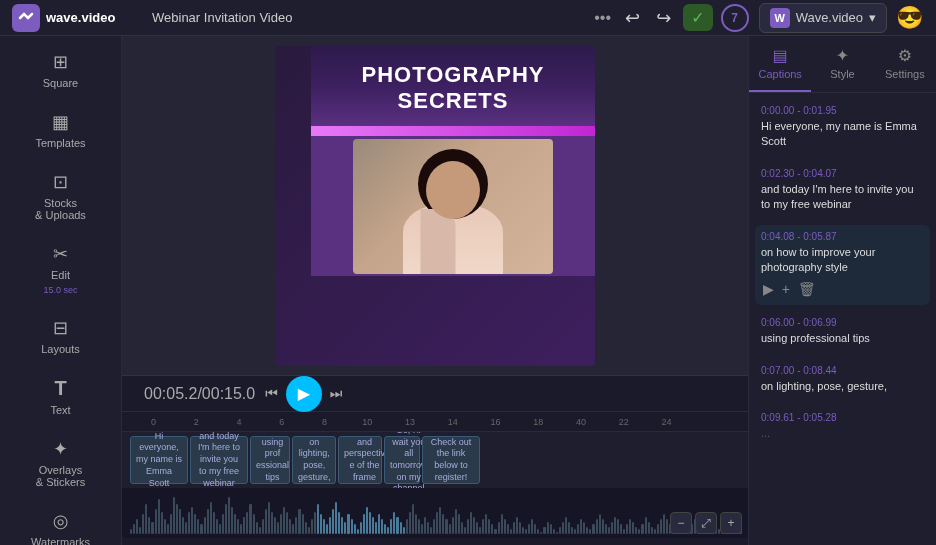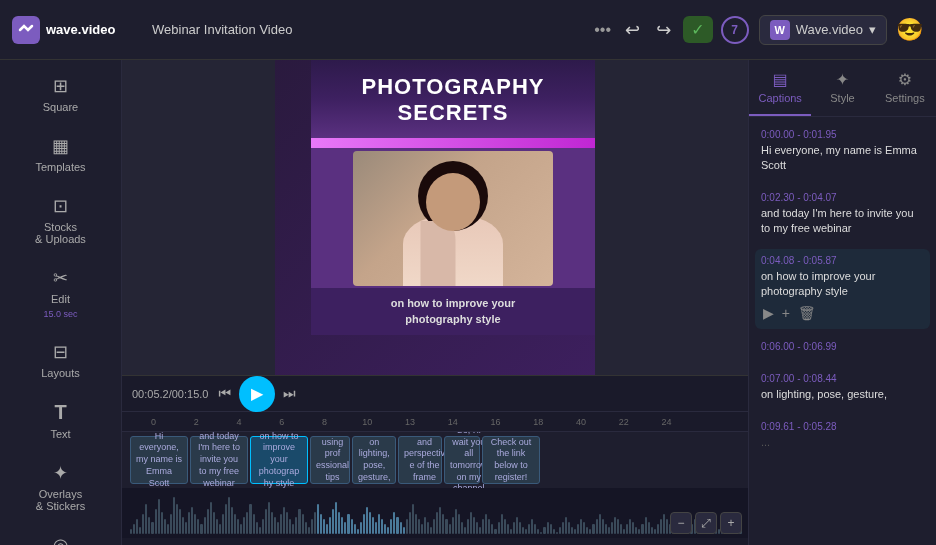--- a/index.html
+++ b/index.html
@@ -1,19 +1,19 @@
 <!DOCTYPE html>
 <html><head>
   <meta charset="utf-8">
   <style>
     * { margin: 0; padding: 0; box-sizing: border-box; }
     body { font-family: -apple-system, BlinkMacSystemFont, 'Segoe UI', sans-serif; background: #1a1a2e; color: #fff; width: 936px; height: 545px; overflow: hidden; display: flex; flex-direction: column; }
 
     
-    .topbar { height: 60px; background: #1e1e2e; display: flex; align-items: center; padding: 0 12px; border-bottom: 1px solid #333; flex-shrink: 0; gap: 10px; }
+    .topbar { height: 36px; background: #1e1e2e; display: flex; align-items: center; padding: 0 12px; border-bottom: 1px solid #333; flex-shrink: 0; gap: 10px; }
     .logo-area { display: flex; align-items: center; gap: 6px; min-width: 130px; }
     .logo-icon { width: 28px; height: 28px; background: #7c5cbf; border-radius: 6px; display: flex; align-items: center; justify-content: center; font-size: 14px; }
     .logo-text { font-size: 13px; font-weight: 600; color: #fff; }
     .project-title { font-size: 13px; color: #ccc; flex: 1; }
     .topbar-dots { color: #999; font-size: 16px; cursor: pointer; }
     .topbar-actions { display: flex; align-items: center; gap: 8px; }
     .topbar-btn { background: none; border: none; cursor: pointer; color: #ccc; font-size: 18px; padding: 4px; border-radius: 4px; }
     .check-btn { background: #2d5a27; border: none; color: #5cb85c; padding: 4px 8px; border-radius: 6px; cursor: pointer; font-size: 16px; }
     .circle-btn { width: 28px; height: 28px; border-radius: 50%; border: 2px solid #7c5cbf; background: none; color: #7c5cbf; font-size: 12px; font-weight: bold; cursor: pointer; display: flex; align-items: center; justify-content: center; }
     .workspace-selector { display: flex; align-items: center; gap: 6px; background: #2a2a3e; border: 1px solid #444; border-radius: 6px; padding: 4px 10px; cursor: pointer; font-size: 13px; color: #ccc; }
@@ -39,21 +39,21 @@
     .canvas-title { font-size: 22px; font-weight: 900; color: #fff; text-transform: uppercase; line-height: 1.2; letter-spacing: 1px; }
     .canvas-subtitle { font-size: 14px; font-weight: 700; color: #e879f9; text-transform: uppercase; margin-top: 2px; }
     .canvas-person-area { background: #5a3080; display: flex; align-items: center; justify-content: center; height: 140px; position: relative; }
     .canvas-caption { background: #3d2060; padding: 8px 16px; text-align: center; }
     .canvas-caption-text { font-size: 11px; font-style: italic; color: #ddd; line-height: 1.4; }
     .canvas-caption-text span { font-weight: 700; font-style: normal; }
 
     
     .timeline { height: 170px; background: #1a1a2a; border-top: 1px solid #333; flex-shrink: 0; display: flex; flex-direction: column; }
     .timeline-controls { height: 36px; display: flex; align-items: center; padding: 0 10px; gap: 10px; border-bottom: 1px solid #2a2a3e; }
-    .time-display { font-size: 11px; color: #aaa; }
+    .time-display { font-size: 16px; color: #aaa; margin-left: 12px; }
     .play-controls { display: flex; align-items: center; gap: 8px; }
     .prev-btn, .next-btn { background: none; border: none; color: #aaa; font-size: 14px; cursor: pointer; }
     .play-btn { width: 36px; height: 36px; background: #00bfff; border-radius: 50%; border: none; color: #fff; font-size: 16px; cursor: pointer; display: flex; align-items: center; justify-content: center; }
     .timeline-ruler { height: 20px; background: #1a1a2a; display: flex; align-items: center; padding: 0 60px 0 10px; border-bottom: 1px solid #2a2a3e; position: relative; }
     .ruler-marks { display: flex; gap: 0; width: 100%; position: relative; }
     .ruler-mark { font-size: 9px; color: #666; flex: 1; text-align: center; }
     .caption-track { height: 56px; background: #1e1e2e; display: flex; gap: 2px; padding: 4px 8px; overflow-x: hidden; align-items: center; }
     .caption-block { background: #2a3a4a; border: 1px solid #3a5a7a; border-radius: 3px; padding: 3px 5px; font-size: 9px; color: #aad; height: 48px; display: flex; align-items: center; text-align: center; flex-shrink: 0; line-height: 1.3; }
     .caption-block.active { background: #1a4a6a; border-color: #00bfff; }
     .waveform { height: 50px; background: #151525; padding: 4px 8px; display: flex; align-items: flex-end; gap: 1px; overflow: hidden; }
@@ -164,26 +164,20 @@
             <div style="position:absolute; top:10px; left:50%; transform:translateX(-50%); width:70px; height:70px; background:#1a0a0a; border-radius:50%; z-index:3;"></div>
 
             <div style="position:absolute; top:22px; left:50%; transform:translateX(-50%); width:54px; height:58px; background:#c49a7a; border-radius:50%; z-index:4;"></div>
 
             <div style="position:absolute; bottom:0; left:50%; transform:translateX(-50%); width:100px; height:70px; background: linear-gradient(180deg, #e8c8b8 0%, #f0d8c8 100%); border-radius:40% 40% 0 0; z-index:2;"></div>
 
             <div style="position:absolute; bottom:0; left:50%; transform:translateX(-50%) translateX(-15px); width:35px; height:65px; background:#d8b8a8; border-radius:0 30% 0 0; z-index:3;"></div>
           </div>
         </div>
 
-        <div class="canvas-caption">
-          <div class="canvas-caption-text">
-            <span>on how to improve your</span><br>
-            <span>photography </span><span style="font-weight:700; font-style:normal;">style</span>
-          </div>
-        </div>
       </div>
     </div>
 
     <div class="timeline">
 
       <div class="timeline-controls">
         <span class="time-display">00:05.2/00:15.0</span>
         <div class="play-controls">
           <button class="prev-btn">⏮</button>
           <button class="play-btn">
@@ -207,21 +201,20 @@
           <span class="ruler-mark">18</span>
           <span class="ruler-mark">40</span>
           <span class="ruler-mark">22</span>
           <span class="ruler-mark">24</span>
         </div>
       </div>
 
       <div class="caption-track">
         <div class="caption-block" style="width:58px; font-size:9px;">Hi everyone, my name is Emma Scott</div>
         <div class="caption-block" style="width:58px; font-size:9px;">and today I'm here to invite you to my free webinar</div>
-        <div class="caption-block active" style="width:58px; font-size:9px;">on how to improve your photograp hy style</div>
         <div class="caption-block" style="width:40px; font-size:9px;">using prof essional tips</div>
         <div class="caption-block" style="width:44px; font-size:9px;">on lighting, pose, gesture,</div>
         <div class="caption-block" style="width:44px; font-size:9px;">and perspectiv e of the frame</div>
         <div class="caption-block" style="width:36px; font-size:9px;">So, I'll wait you all tomorrow on my channel</div>
         <div class="caption-block" style="width:58px; font-size:9px;">Check out the link below to register!</div>
       </div>
 
       <div class="waveform" style="position:relative;">
         <div class="wave-bar" style="height: 5px;"></div>
           <div class="wave-bar" style="height: 10px;"></div>
@@ -467,20 +460,21 @@
         <div class="caption-text">on how to improve your photography style</div>
         <div class="caption-actions">
           <button class="caption-action-btn">▶</button>
           <button class="caption-action-btn">+</button>
           <button class="caption-action-btn">🗑</button>
         </div>
       </div>
 
       <div class="caption-entry">
         <div class="caption-time">0:06.00 - 0:06.99</div>
+        <div class="caption-text">using professional tips</div>
       </div>
 
       <div class="caption-entry">
         <div class="caption-time">0:07.00 - 0:08.44</div>
         <div class="caption-text">on lighting, pose, gesture,</div>
       </div>
 
       <div class="caption-entry">
         <div class="caption-time">0:09.61 - 0:05.28</div>
         <div class="caption-text" style="color:#555;">...</div>

